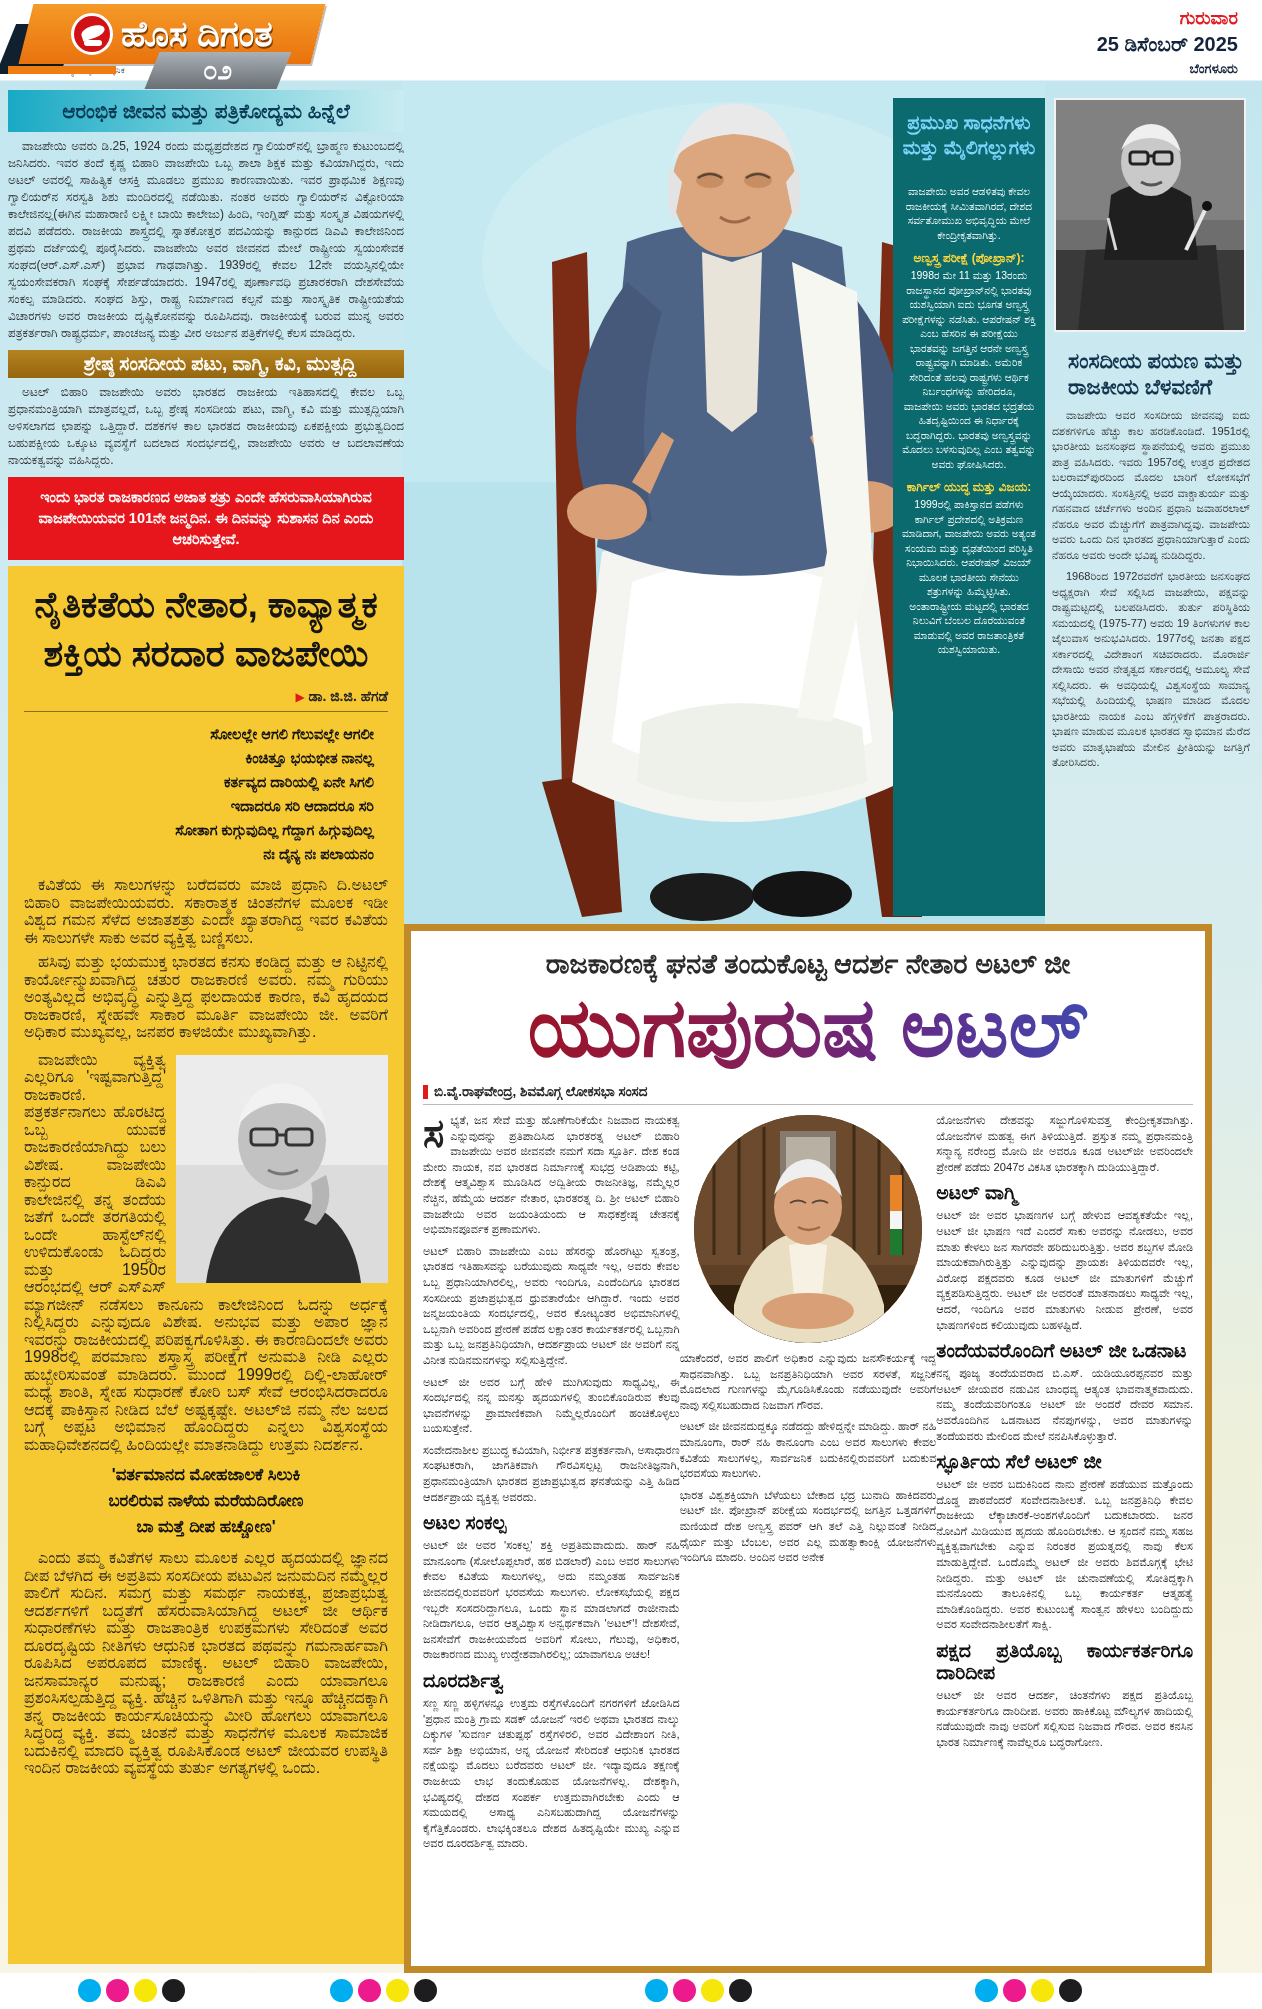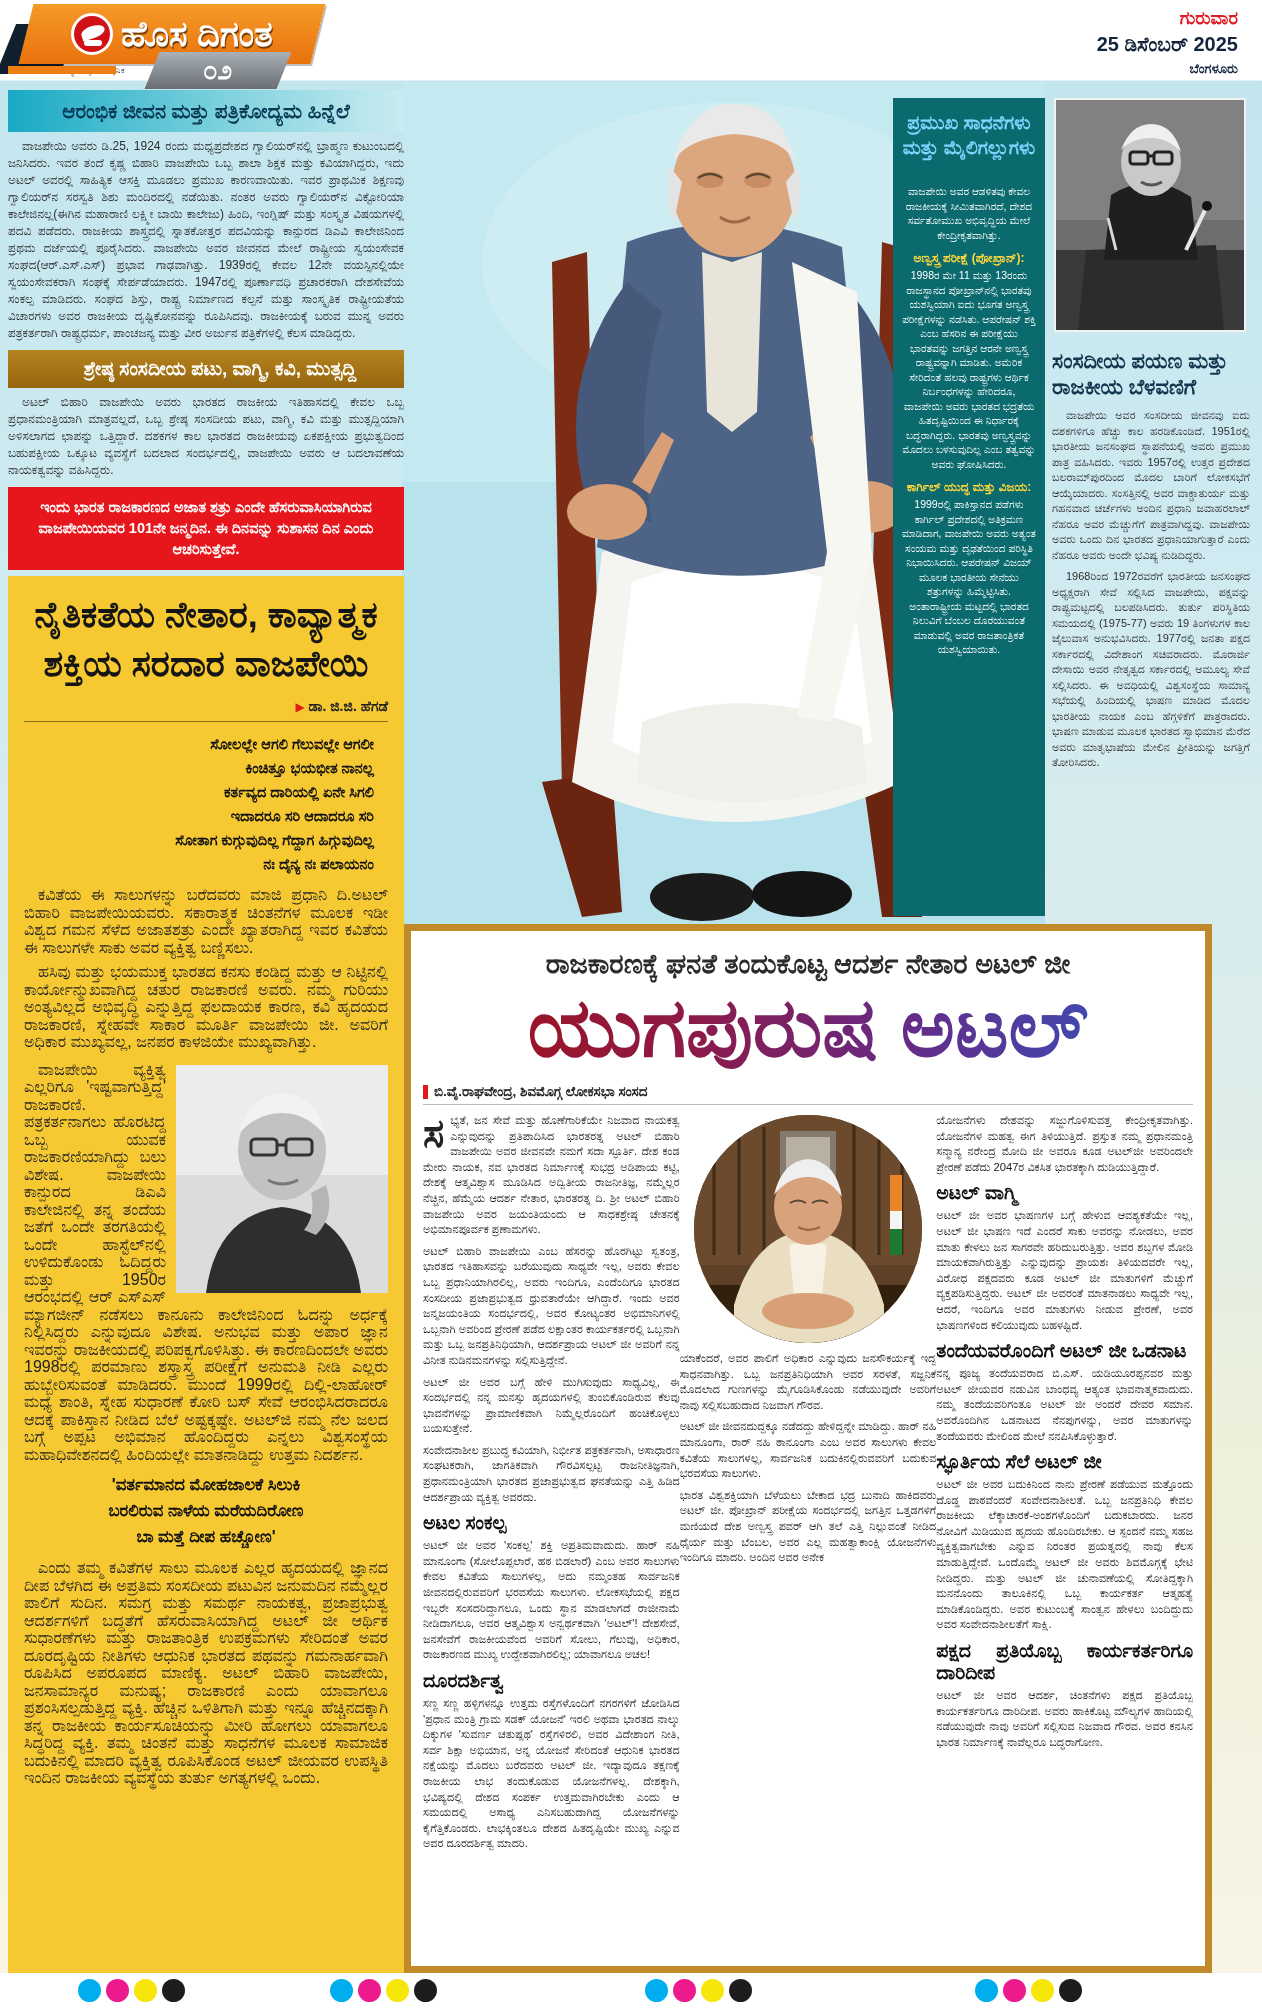--- a/index.html
+++ b/index.html
@@ -30,21 +30,21 @@
   .date-day { color:#e21b22; font-size:18px; font-weight:800; }
   .date-date { color:#15243d; font-size:20px; font-weight:800; margin-top:4px; }
   .date-city { color:#15243d; font-size:13px; font-weight:700; margin-top:5px; }
 
   
   .leftcol { position:absolute; left:8px; top:90px; width:396px; }
   .bar-cyan { height:42px; background:linear-gradient(90deg,#18a9c4 0%,#7fd2de 55%,#c9ecf1 100%);
     display:flex; align-items:center; justify-content:center; color:#0a3a55; font-weight:800; font-size:20px; }
   .body-text { font-size:12px; line-height:17px; color:#2e2e2e; text-align:justify; margin-top:6px; }
   .body-text p { margin-bottom:6px; text-indent:14px; }
-  .bar-brown { margin-top:8px; height:38px; background:linear-gradient(180deg,#b5831f,#96660f);
+  .bar-brown { margin-top:8px; height:28px; background:linear-gradient(180deg,#b5831f,#96660f);
     display:flex; align-items:center; justify-content:center; color:#fff; font-weight:800; font-size:19px;padding-left:28px; }
   .red-box { margin-top:8px; background:#e7161c; color:#fff; font-weight:800; font-size:14.5px;
     line-height:21px; text-align:center; padding:10px 14px; }
   .yellow-box { margin-top:6px; background:#f6c832; padding:14px 16px; height:1398px; overflow:hidden; }
   .feat-headline { font-size:36px; line-height:49px; font-weight:800; color:#151515; text-align:center; }
   .feat-author { text-align:right; font-weight:800; font-size:14px; color:#222; margin-top:10px; }
   .feat-author .marker { color:#e01a1a; font-size:12px; }
   .feat-rule { border:none; border-top:1.5px solid rgba(0,0,0,.45); margin:6px 0 10px; }
   .poem { font-weight:800; font-size:14.5px; line-height:24px; color:#111; text-align:right; padding-right:14px; }
   .feat-body { font-size:16px; line-height:17.5px; color:#222; text-align:justify; margin-top:10px; }
@@ -59,21 +59,21 @@
     background:#0a6a6e; color:#fff; padding:12px 9px; text-align:center; overflow:hidden; }
   .teal-title { color:#7dd3fc; font-weight:800; font-size:19px; line-height:25px; margin-bottom:24px;text-align:center; }
   .teal-intro, .teal-text { font-size:10.5px; line-height:14.5px; }
   .teal-sub { color:#ffd83d; font-weight:800; font-size:12px; line-height:14px; margin:9px 0 3px; }
 
   
   .bw-photo { position:absolute; left:1054px; top:98px; width:192px; height:234px; border:2px solid #f2f2f2; }
 
   
   .rightcol { position:absolute; left:1052px; top:348px; width:198px; }
-  .rightcol h2 { color:#12364f; font-size:21px; line-height:26px; font-weight:800; margin-bottom:8px; }
+  .rightcol h2 { color:#12364f; font-size:21px; line-height:26px; font-weight:800; margin-bottom:8px;margin-left:16px; }
   .rightcol .body-text { font-size:11px; line-height:15.5px; }
 
   
   .main-box { position:absolute; left:404px; top:924px; width:808px; height:1049px;
     background:#fff; border:7px solid #c08a2a; padding:12px 12px 10px; overflow:hidden; }
   .kicker { text-align:center; color:#2b2b2b; font-size:27px; font-weight:800; margin-top:6px; }
   .big-title { text-align:center; font-size:82px; line-height:96px; font-weight:800; white-space:nowrap;
     background:linear-gradient(90deg,#a31113 0%,#8c1a48 35%,#662a86 62%,#2e59c4 100%);
     -webkit-background-clip:text; background-clip:text; color:transparent; }
   .byline-row { display:flex; align-items:center; gap:6px; margin:8px 0 2px; }

